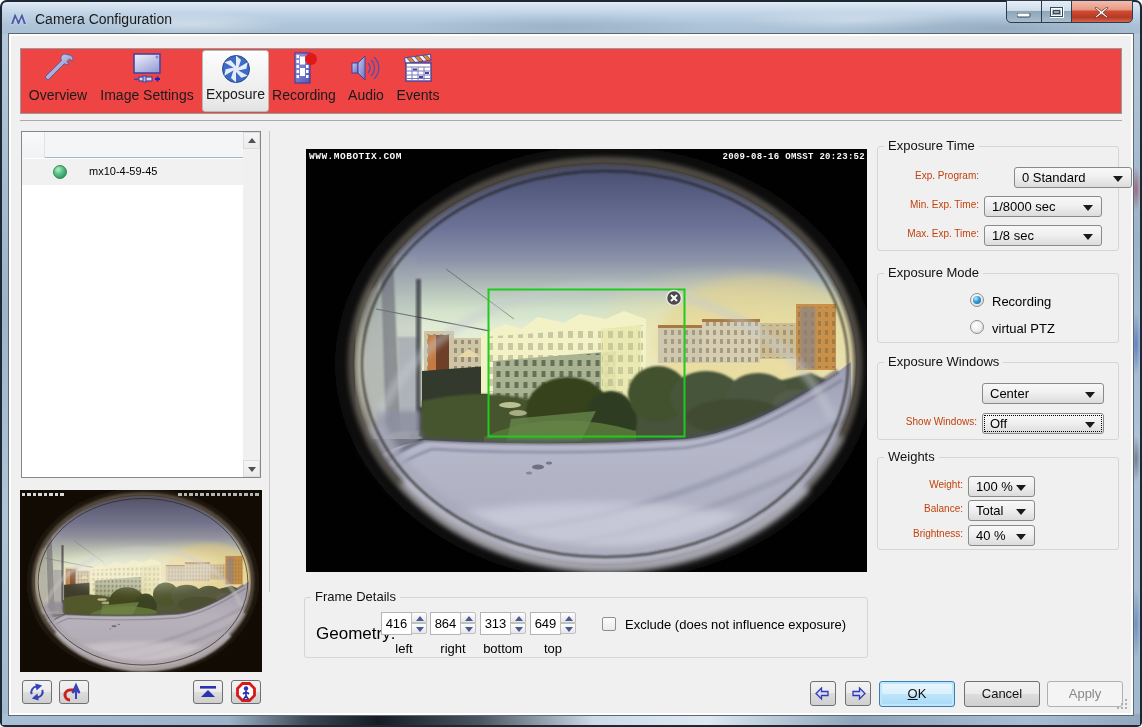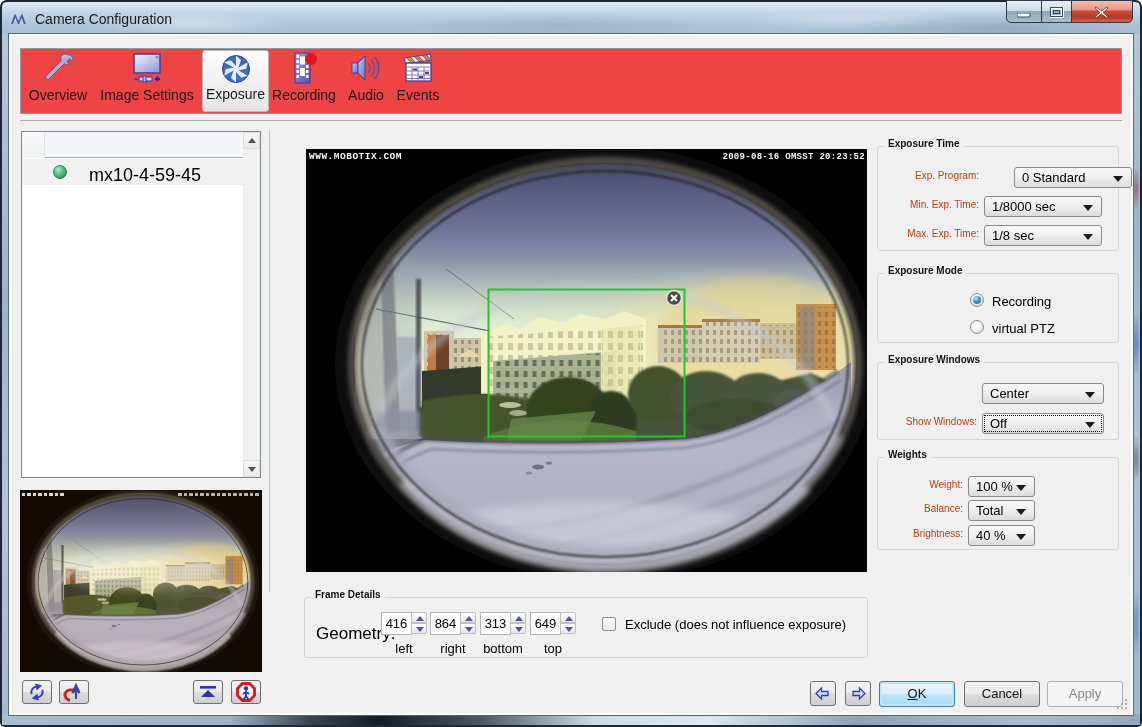--- a/index.html
+++ b/index.html
@@ -55,41 +55,41 @@
 #sep1 { position:absolute; left:9px; top:84px; width:1102px; height:1px; background:#ababab; }
 
 #list { position:absolute; left:10px; top:95px; width:240px; height:347px; background:#ffffff; border:1px solid #828790; }
 #listhead { position:absolute; left:0; top:0; width:238px; height:26px; background:#f4f5f7; border-bottom:1px solid #9eb6c8; }
 #listhead .c1 { position:absolute; left:0; top:0; width:23px; height:26px; border-right:1px solid #e2e2e2; background:linear-gradient(180deg,#f8f9fa,#f1f2f4); }
 #listhead .c2 { position:absolute; left:23px; top:0; width:199px; height:26px; text-align:center;
   background:linear-gradient(180deg,#f2fafd 0%,#e8f5fb 50%,#d8ecf7 100%); border-right:1px solid #cfe5f0; }
 #listhead .c2 span { position:relative; top:5px; font-size:14px; color:#1a1a1a; }
 #sortarrow { position:absolute; left:114px; top:1px; width:0; height:0; border-left:5px solid transparent; border-right:5px solid transparent; border-bottom:5px solid #9aa8b2; }
 #row1 { position:absolute; left:0; top:27px; width:222px; height:26px; background:#f1f1f1; }
-#row1 .txt { position:absolute; left:67px; top:6px; font-size:18px; }
+#row1 .txt { position:absolute; left:67px; top:6px; font-size:11px; }
 #ball { position:absolute; left:31px; top:6px; width:14px; height:14px; border-radius:50%;
   background:radial-gradient(circle at 35% 30%, #b8eccf 0%, #5cc188 40%, #2e9e63 75%, #1d7a49 100%);
   border:1px solid #2a8a55; }
 
 #vsb { position:absolute; right:0; top:0; width:17px; height:345px; background:#f0f0f0; }
 .sbtn { position:absolute; left:0; width:17px; height:17px; background:linear-gradient(180deg,#f5f5f5,#eaeaea); border:1px solid #dcdcdc; }
 .sb-ar { position:absolute; left:4px; width:0; height:0; border-left:4px solid transparent; border-right:4px solid transparent; }
 
 #thumb { position:absolute; left:9px; top:454px; width:242px; height:182px; background:#000; }
 
 .smbtn { position:absolute; top:644px; width:30px; height:24px; border:1px solid #707070; border-radius:3px;
   background:linear-gradient(180deg,#f2f2f2 0%,#ebebeb 50%,#dddddd 50%,#cfcfcf 100%); }
 
 #vline { position:absolute; left:258px; top:95px; width:1px; height:461px; background:#c8c8c8; }
 
 #mainimg { position:absolute; left:295px; top:113px; width:561px; height:423px; background:#000;
   border-right:2px solid #3c55c8; }
 
 .groupbox { position:absolute; border:1px solid #d5d5d5; border-radius:3px; }
-.gtitle { position:absolute; top:-9px; left:6px; background:#f0f0f0; padding:0 4px; font-weight:bold; font-size:10px; color:#111; }
+.gtitle { position:absolute; top:-9px; left:6px; background:#f0f0f0; padding:0 4px; font-weight:normal; font-size:13px; color:#111; }
 #gb-frame { left:293px; top:561px; width:564px; height:61px; }
 .spin { position:absolute; height:23px; }
 .spin .fld { position:absolute; left:0; top:0; width:31px; height:23px; background:#ffffff; border:1px solid #b4b4b4; text-align:center; font-size:13px; padding-top:3px; }
 .spin .btns { position:absolute; left:30px; top:0; height:23px; width:16px; }
 .spin .up, .spin .dn { position:absolute; left:0; width:16px; height:11px; background:linear-gradient(180deg,#fefefe,#e6e6e6); border:1px solid #c0c0c0; }
 .spin .up { top:0; border-radius:2px 2px 0 0; }
 .spin .dn { top:11px; border-radius:0 0 2px 2px; }
 .tri-up { position:absolute; left:4px; top:3px; width:0; height:0; border-left:4px solid transparent; border-right:4px solid transparent; border-bottom:5px solid #4a5a94; }
 .tri-dn { position:absolute; left:4px; top:3px; width:0; height:0; border-left:4px solid transparent; border-right:4px solid transparent; border-top:5px solid #4a5a94; }
 

